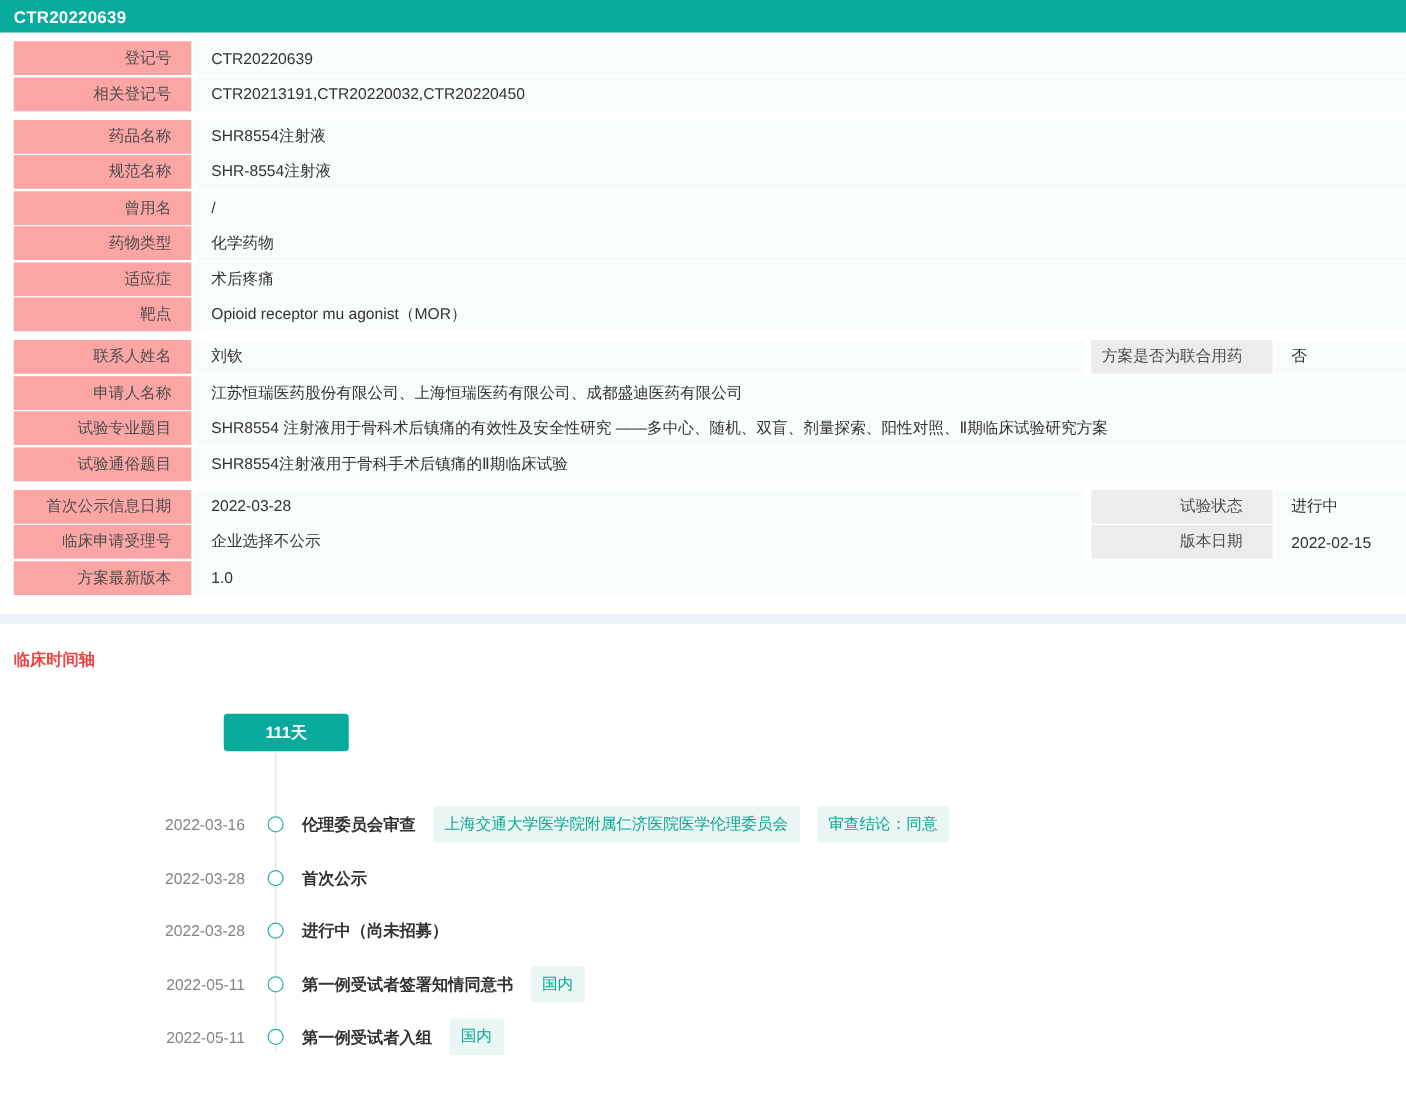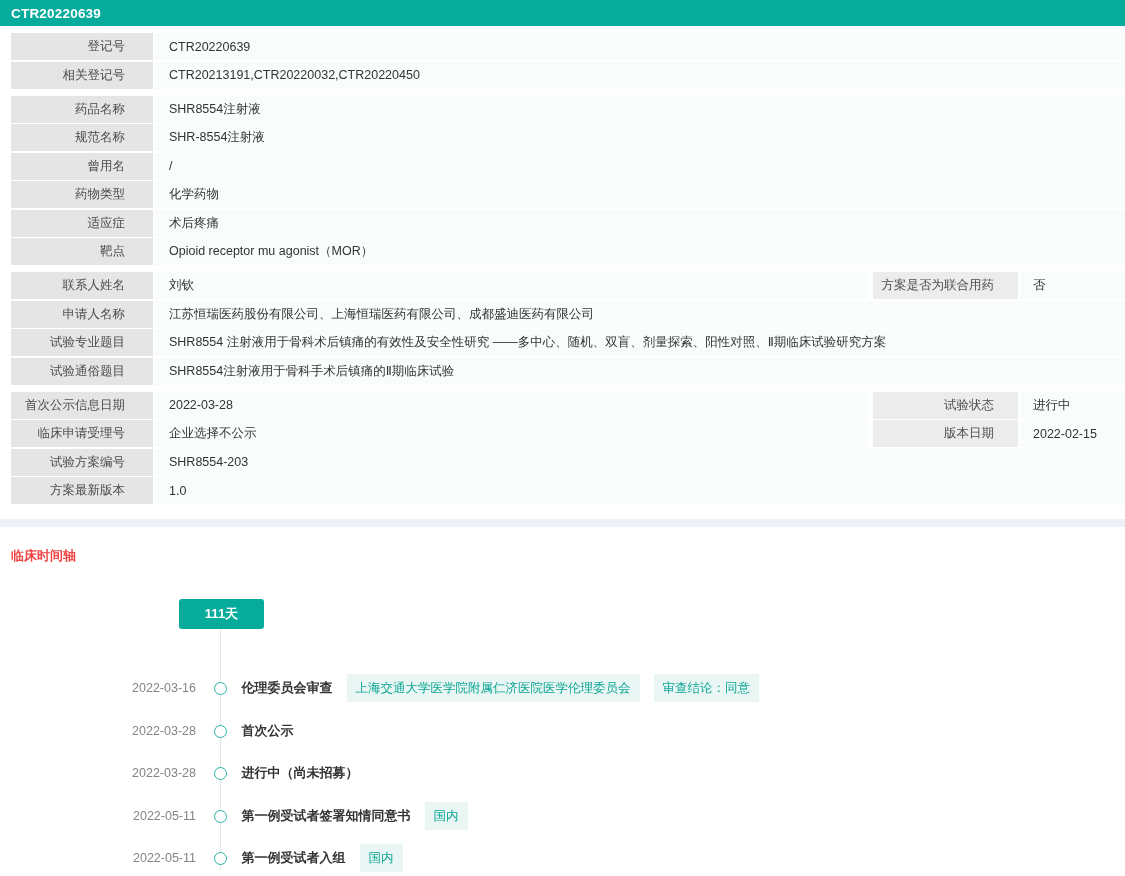--- a/index.html
+++ b/index.html
@@ -12,23 +12,23 @@
   }
   .titlebar {
     height:26px; background:#07ab9c; color:#fff;
     display:flex; align-items:center; padding-left:11px;
     font-size:13.5px; font-weight:bold; letter-spacing:.2px;
   }
   .info { margin:7px 0 0 11px; }
   .sec { margin-bottom:7px; }
   .row { display:flex; height:27px; margin-bottom:1.5px; font-size:12.5px; }
   .lbl {
-    flex:none; width:142px; background:#e5e5e5; color:#4d4d4d;
+    flex:none; width:142px; background:#fca5a5; color:#4d4d4d;
     display:flex; align-items:center; justify-content:flex-end;
-    padding-right:28px;
+    padding-right:16px;
   }
   .val {
     flex:1 1 auto; background:#f8fcfb; color:#333;
     display:flex; align-items:center; padding-left:14px; margin-left:2px;
     white-space:nowrap; overflow:hidden;
   }
   .rlbl {
     flex:none; width:145px; background:#ececec; color:#4d4d4d;
     display:flex; align-items:center; justify-content:flex-end;
     padding-right:24px; margin-left:5px;
@@ -37,21 +37,21 @@
     flex:none; width:105px; background:#f8fcfb; color:#333;
     display:flex; align-items:center; padding-left:13px; margin-left:2px;
   }
   .divider { height:8px; background:#eef1f7; margin-top:15px; }
   .timeline { position:relative; height:343px; }
   .tl-heading {
     position:absolute; left:11px; top:20px;
     font-size:13px; font-weight:bold; color:#ef4444;
   }
   .tl-badge {
-    position:absolute; left:179px; top:72px; width:85px; height:30px;
+    position:absolute; left:179px; top:72px; width:100px; height:30px;
     background:#07ab9c; color:#fff; font-size:13px; font-weight:bold;
     display:flex; align-items:center; justify-content:center;
     border-radius:3px;
   }
   .tl-axis {
     position:absolute; left:220px; top:102px; bottom:0; width:1px;
     background:#e4e4e4;
   }
   .ev { position:absolute; left:0; width:100%; height:26px; display:flex; align-items:center; }
   .ev-date { flex:none; width:196px; text-align:right; color:#848484; font-size:12.5px;padding-left:12px; }
@@ -142,24 +142,20 @@
       <div class="rlbl">试验状态</div>
       <div class="rval">进行中</div>
     </div>
     <div class="row">
       <div class="lbl">临床申请受理号</div>
       <div class="val">企业选择不公示</div>
       <div class="rlbl">版本日期</div>
       <div class="rval">2022-02-15</div>
     </div>
     <div class="row">
-      <div class="lbl">试验方案编号</div>
-      <div class="val">SHR8554-203</div>
-    </div>
-    <div class="row">
       <div class="lbl">方案最新版本</div>
       <div class="val">1.0</div>
     </div>
   </div>
 
 </div>
 
 <div class="divider"></div>
 
 <div class="timeline">

